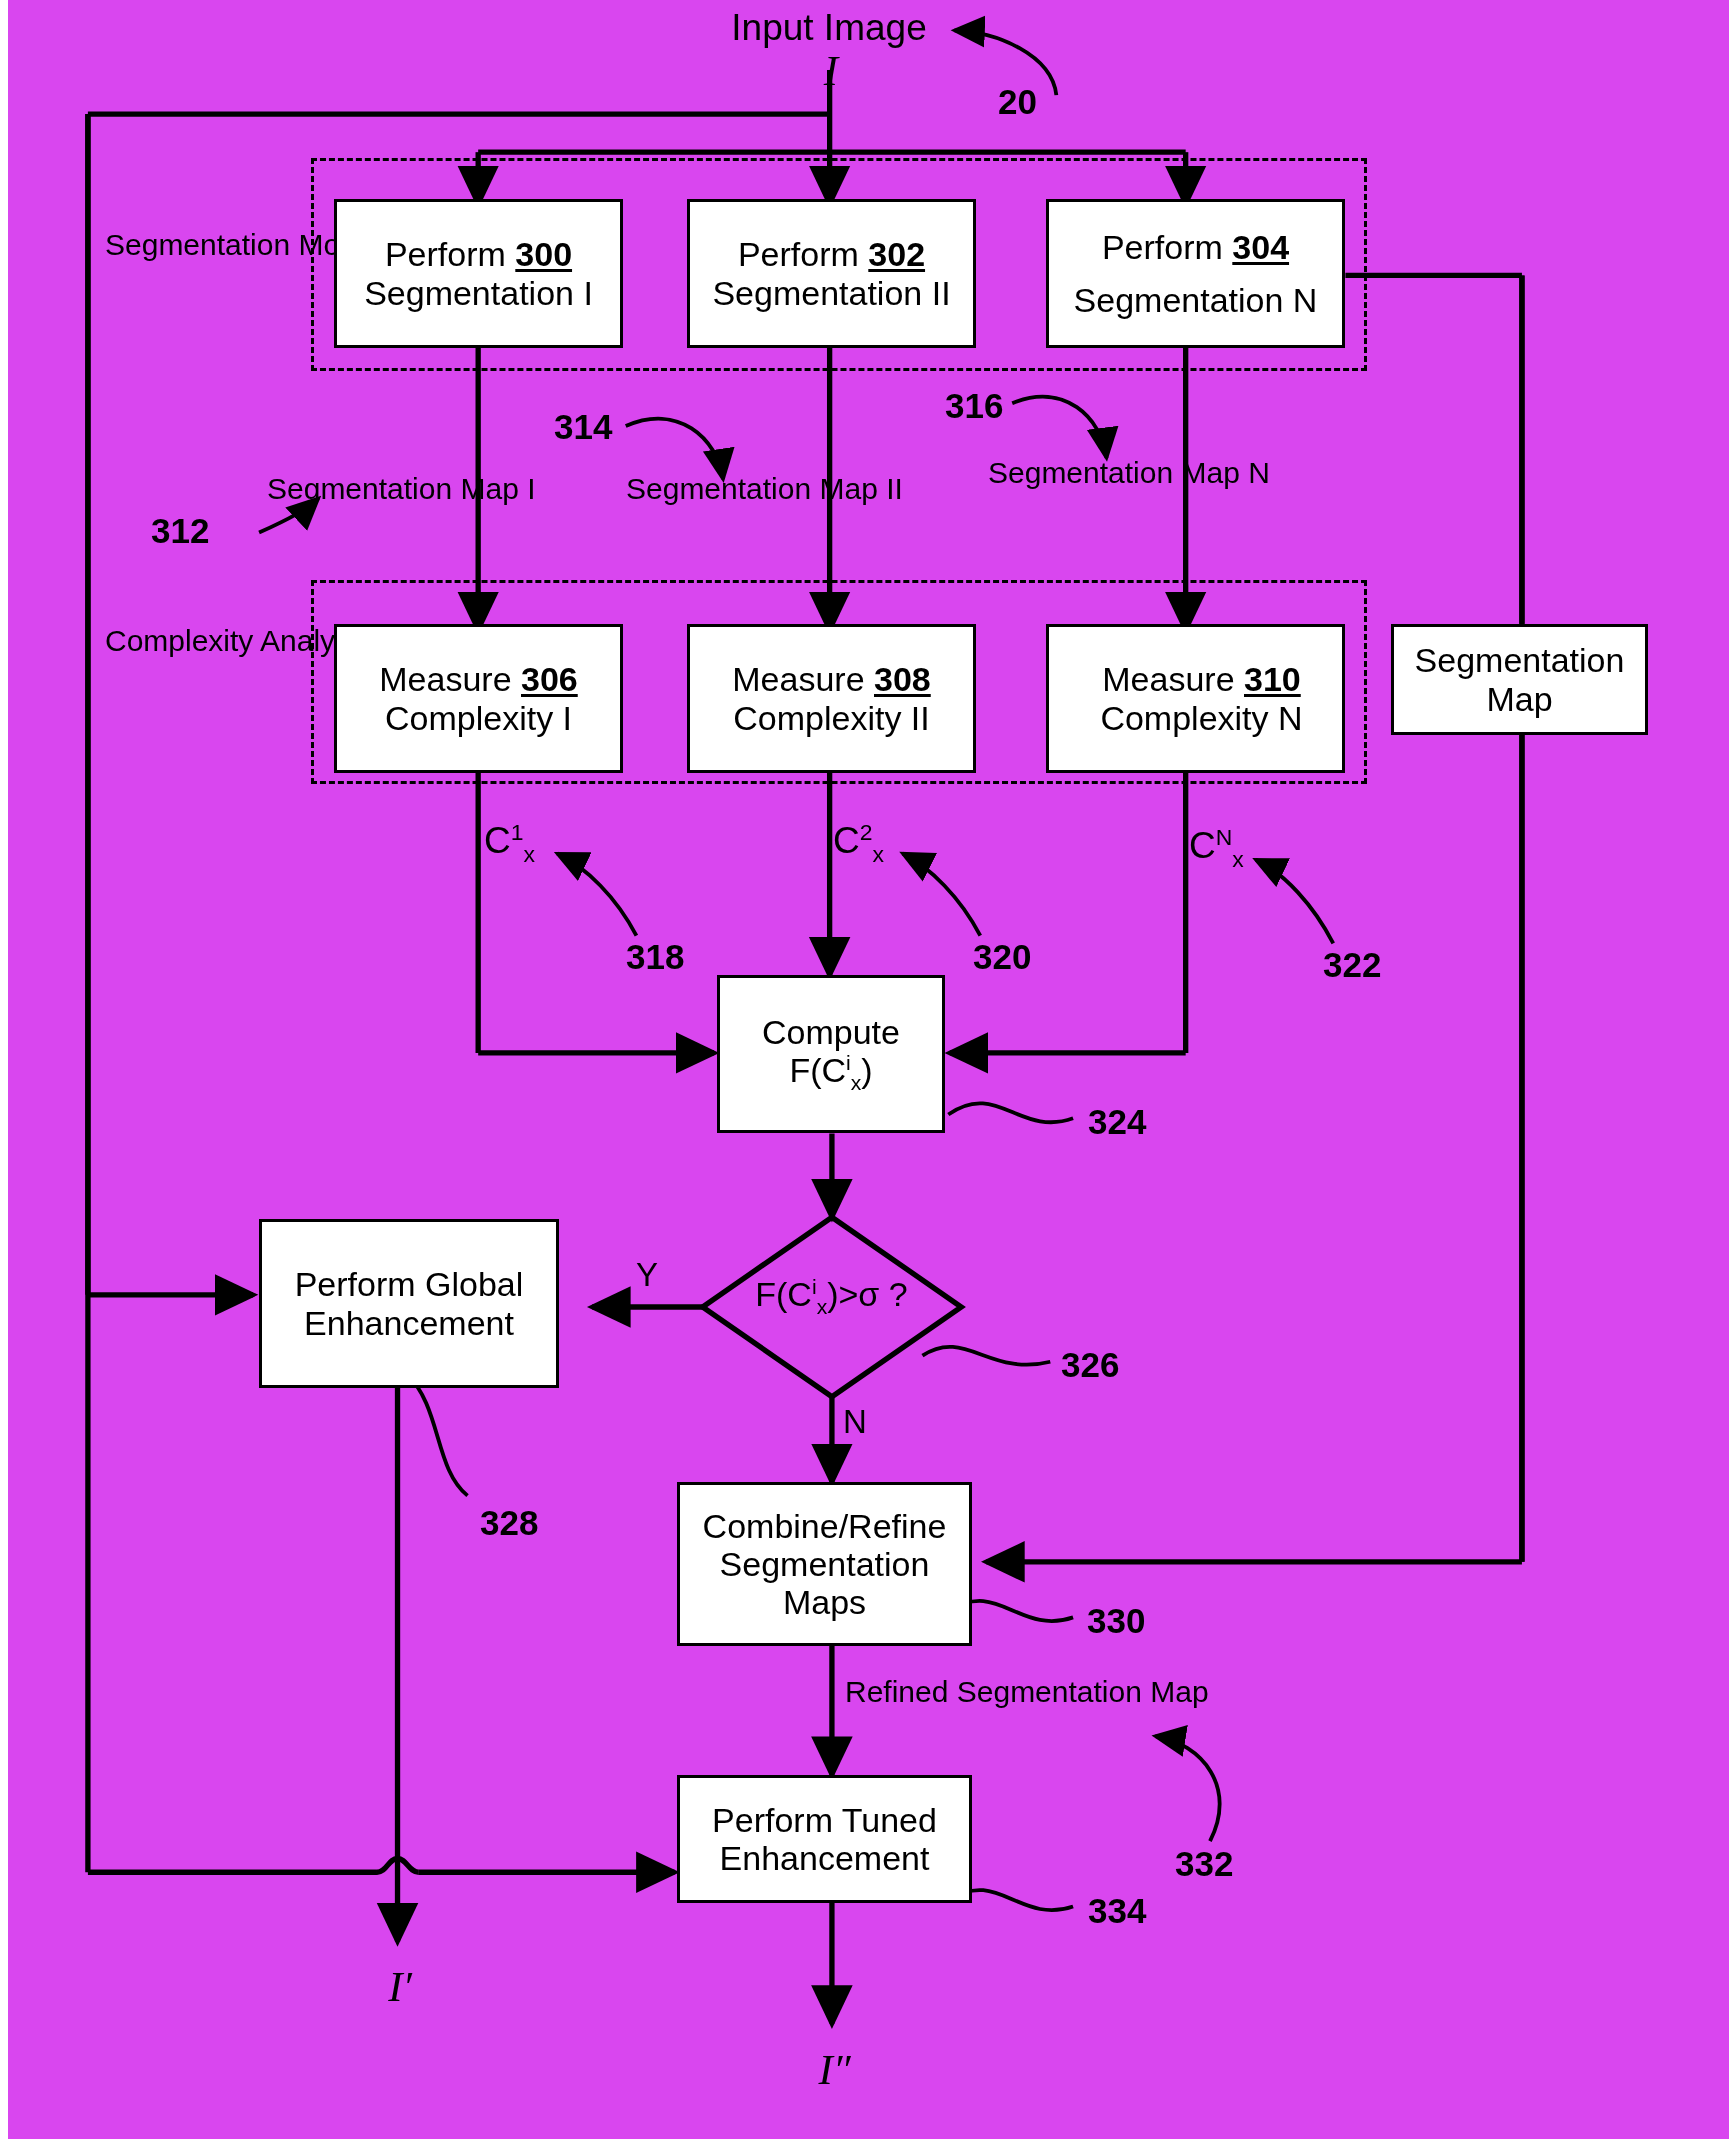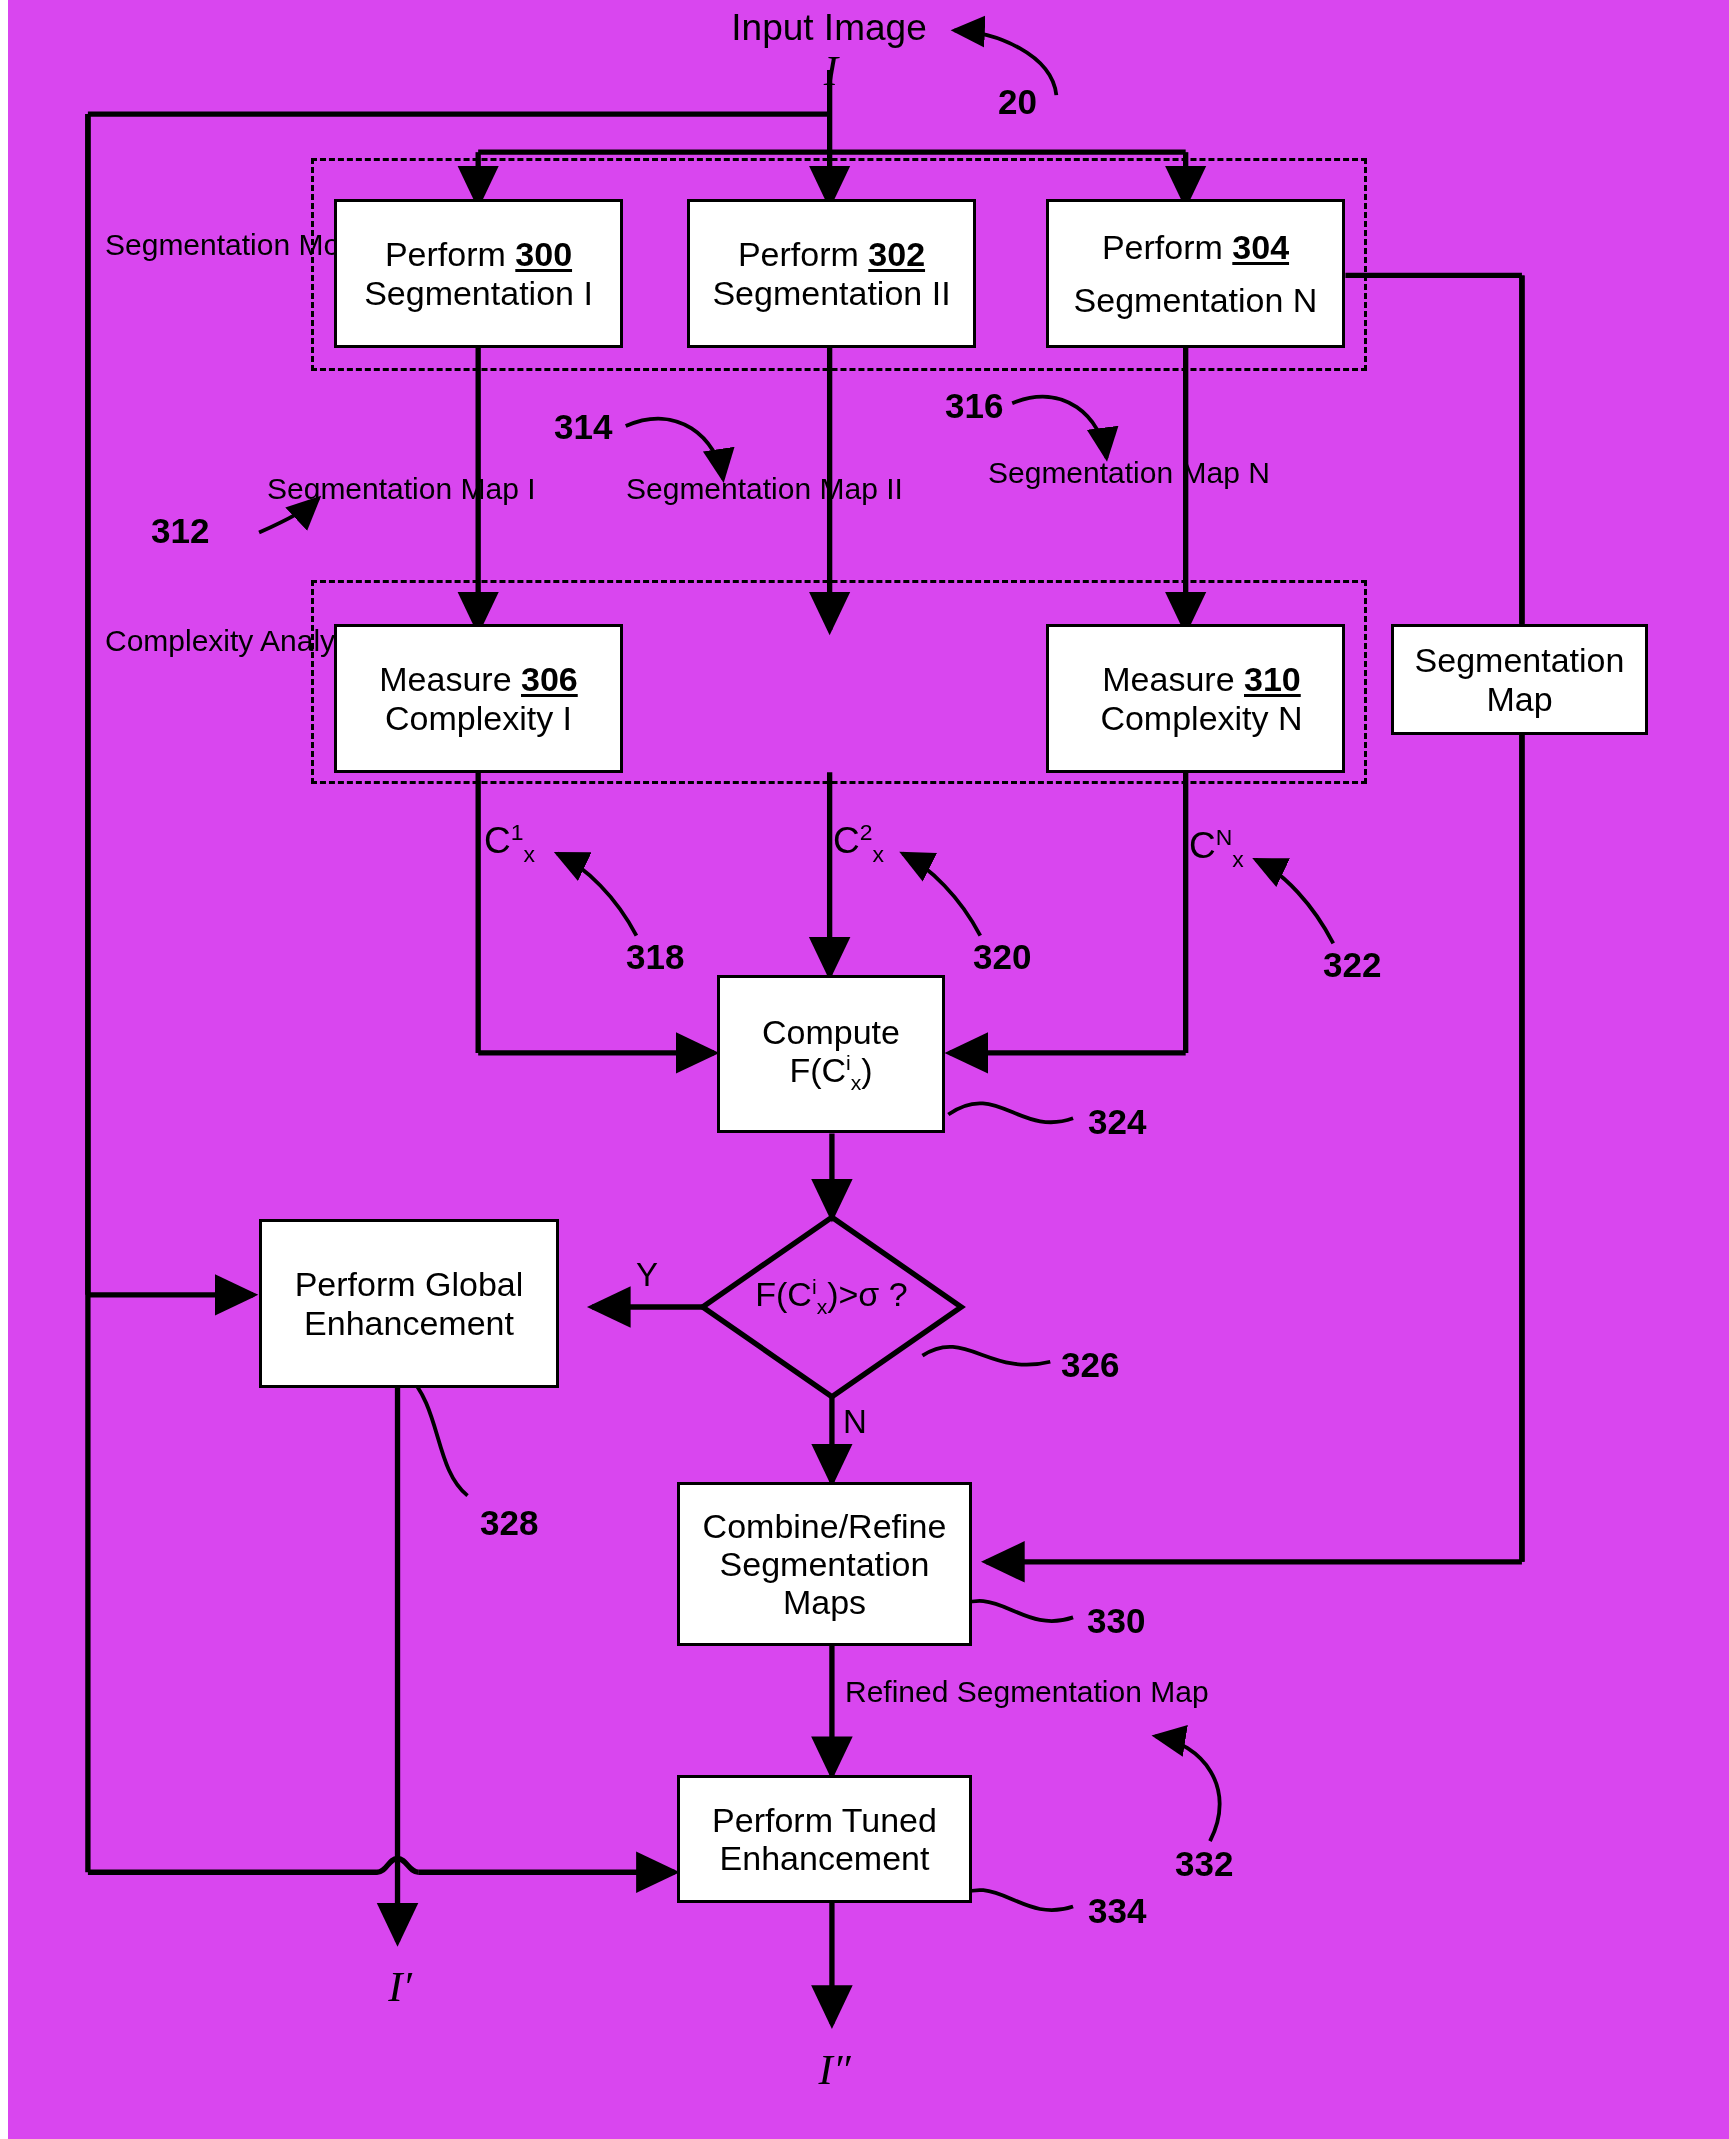--- a/index.html
+++ b/index.html
@@ -236,20 +236,27 @@
   <div class="refnum t-ref" style="left:937px; top:386px;">316</div>
 
   <div class="box t-box" style="left:326px; top:624px; width:289px; height:149px;">
     <span class="l1">
       <span>Measure</span>
       <span class="num-in-box">306</span>
     </span>
     <span class="l2">Complexity I</span>
   </div>
 
+  <div class="box t-box" style="left:679px; top:624px; width:289px; height:149px;">
+    <span class="l1">
+      <span>Measure</span>
+      <span class="num-in-box">308</span>
+    </span>
+    <span class="l2">Complexity II</span>
+  </div>
 
   <div class="box t-box" style="left:1038px; top:624px; width:299px; height:149px;padding-left:12px;">
     <span class="l1">
       <span>Measure</span>
       <span class="num-in-box">310</span>
     </span>
     <span class="l2">Complexity N</span>
   </div>
 
   <div class="box t-box" style="left:1383px; top:624px; width:257px; height:111px;">

